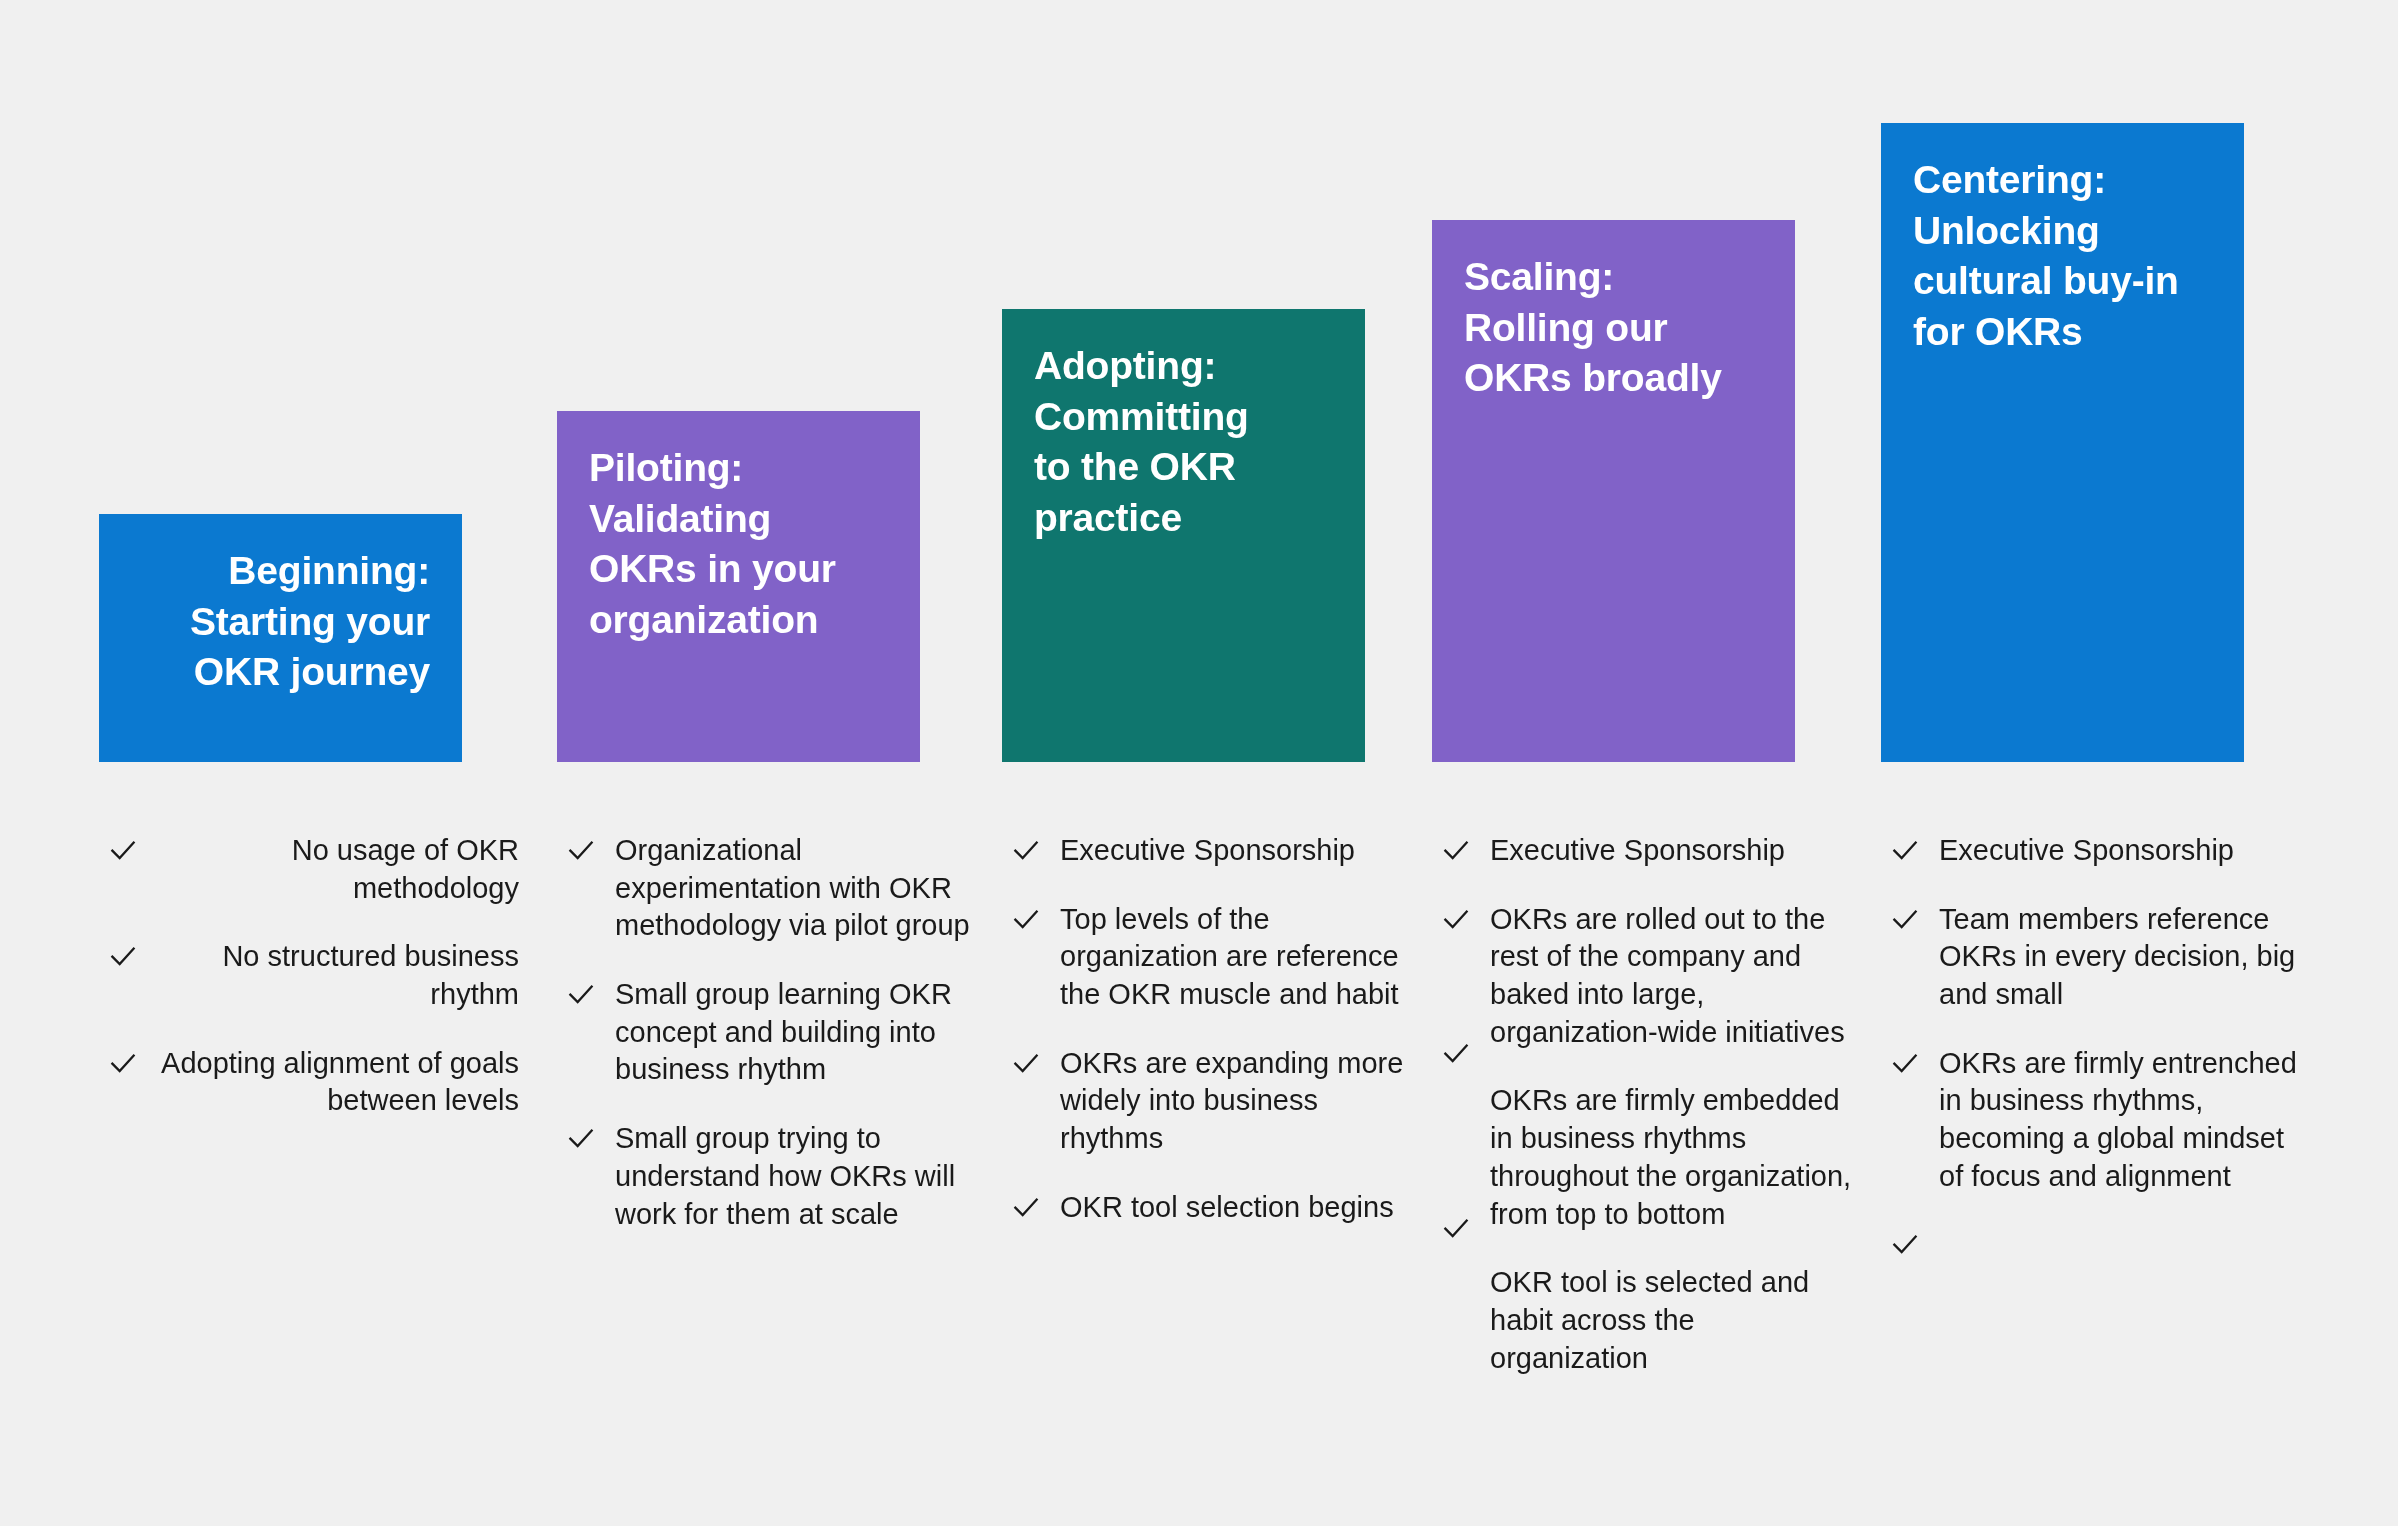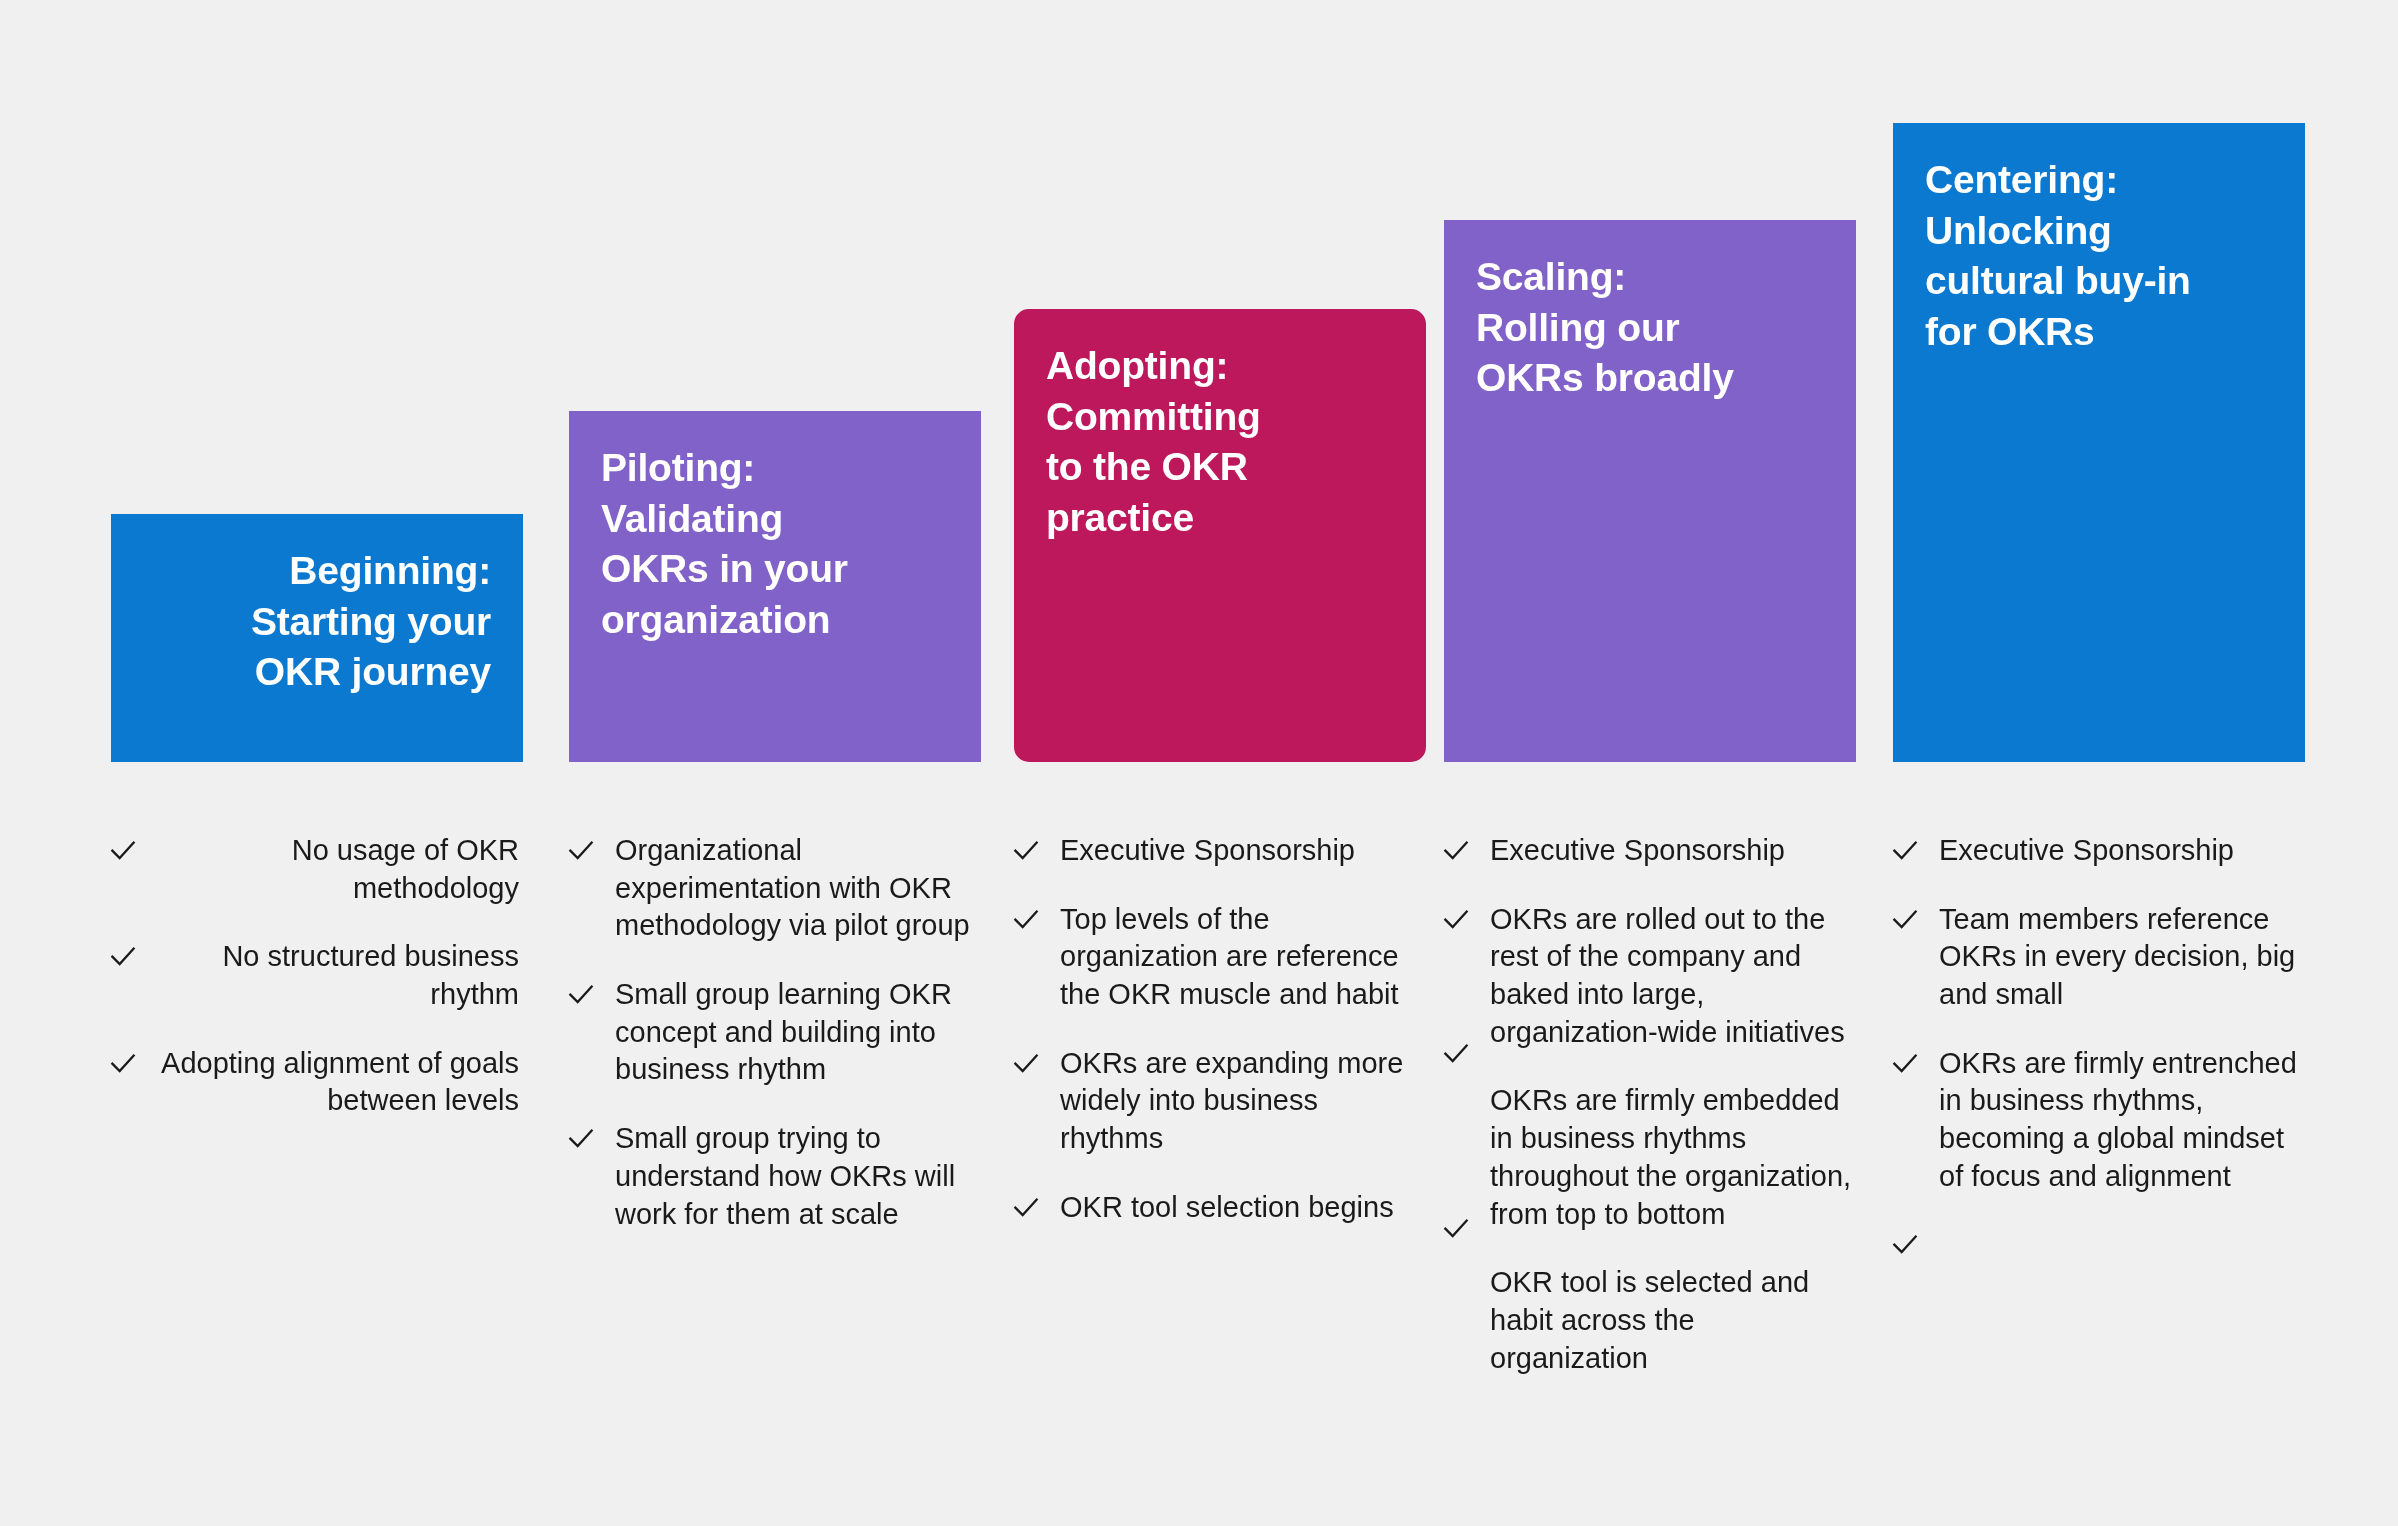--- a/index.html
+++ b/index.html
@@ -23,22 +23,22 @@
   .stage-column {
     position: absolute;
     top: 0;
     width: 412px;
     height: 1526px;
   }
 
   
   .stage-header {
     position: absolute;
-    left: 12px;
-    width: 412px;
+    left: 0;
+    width: 363px;
     box-sizing: border-box;
     padding: 32px 32px 9.4px 32px;
     bottom: 764px;
   }
   .stage-header-title {
     font-size: 39px;
     font-weight: bold;
     line-height: 1.30;
     color: #ffffff;
     white-space: pre-line;
@@ -151,21 +151,21 @@
           <span class="check-icon">
             <svg viewBox="0 0 24 24" fill="none" stroke="#1a1a1a" stroke-width="1.7" stroke-linecap="square" stroke-linejoin="miter">
               <path d="M4 12.5 L9.5 18 L20 6.5"></path>
             </svg>
           </span>
           <span class="stage-list-text">Small group trying to understand how OKRs will work for them at scale</span>
         </li>
       </ul>
     </div>
     <div class="stage-column" style="left: 1002px;">
-      <div class="stage-header" style="height: 453px; background: #be185d; border-radius: 15px;">
+      <div class="stage-header" style="height: 453px; background: #0f766e;">
         <div class="stage-header-title">Adopting:
 Committing
 to the OKR
 practice</div>
       </div>
       <ul class="stage-list">
         <li class="stage-list-item">
           <span class="check-icon">
             <svg viewBox="0 0 24 24" fill="none" stroke="#1a1a1a" stroke-width="1.7" stroke-linecap="square" stroke-linejoin="miter">
               <path d="M4 12.5 L9.5 18 L20 6.5"></path>

